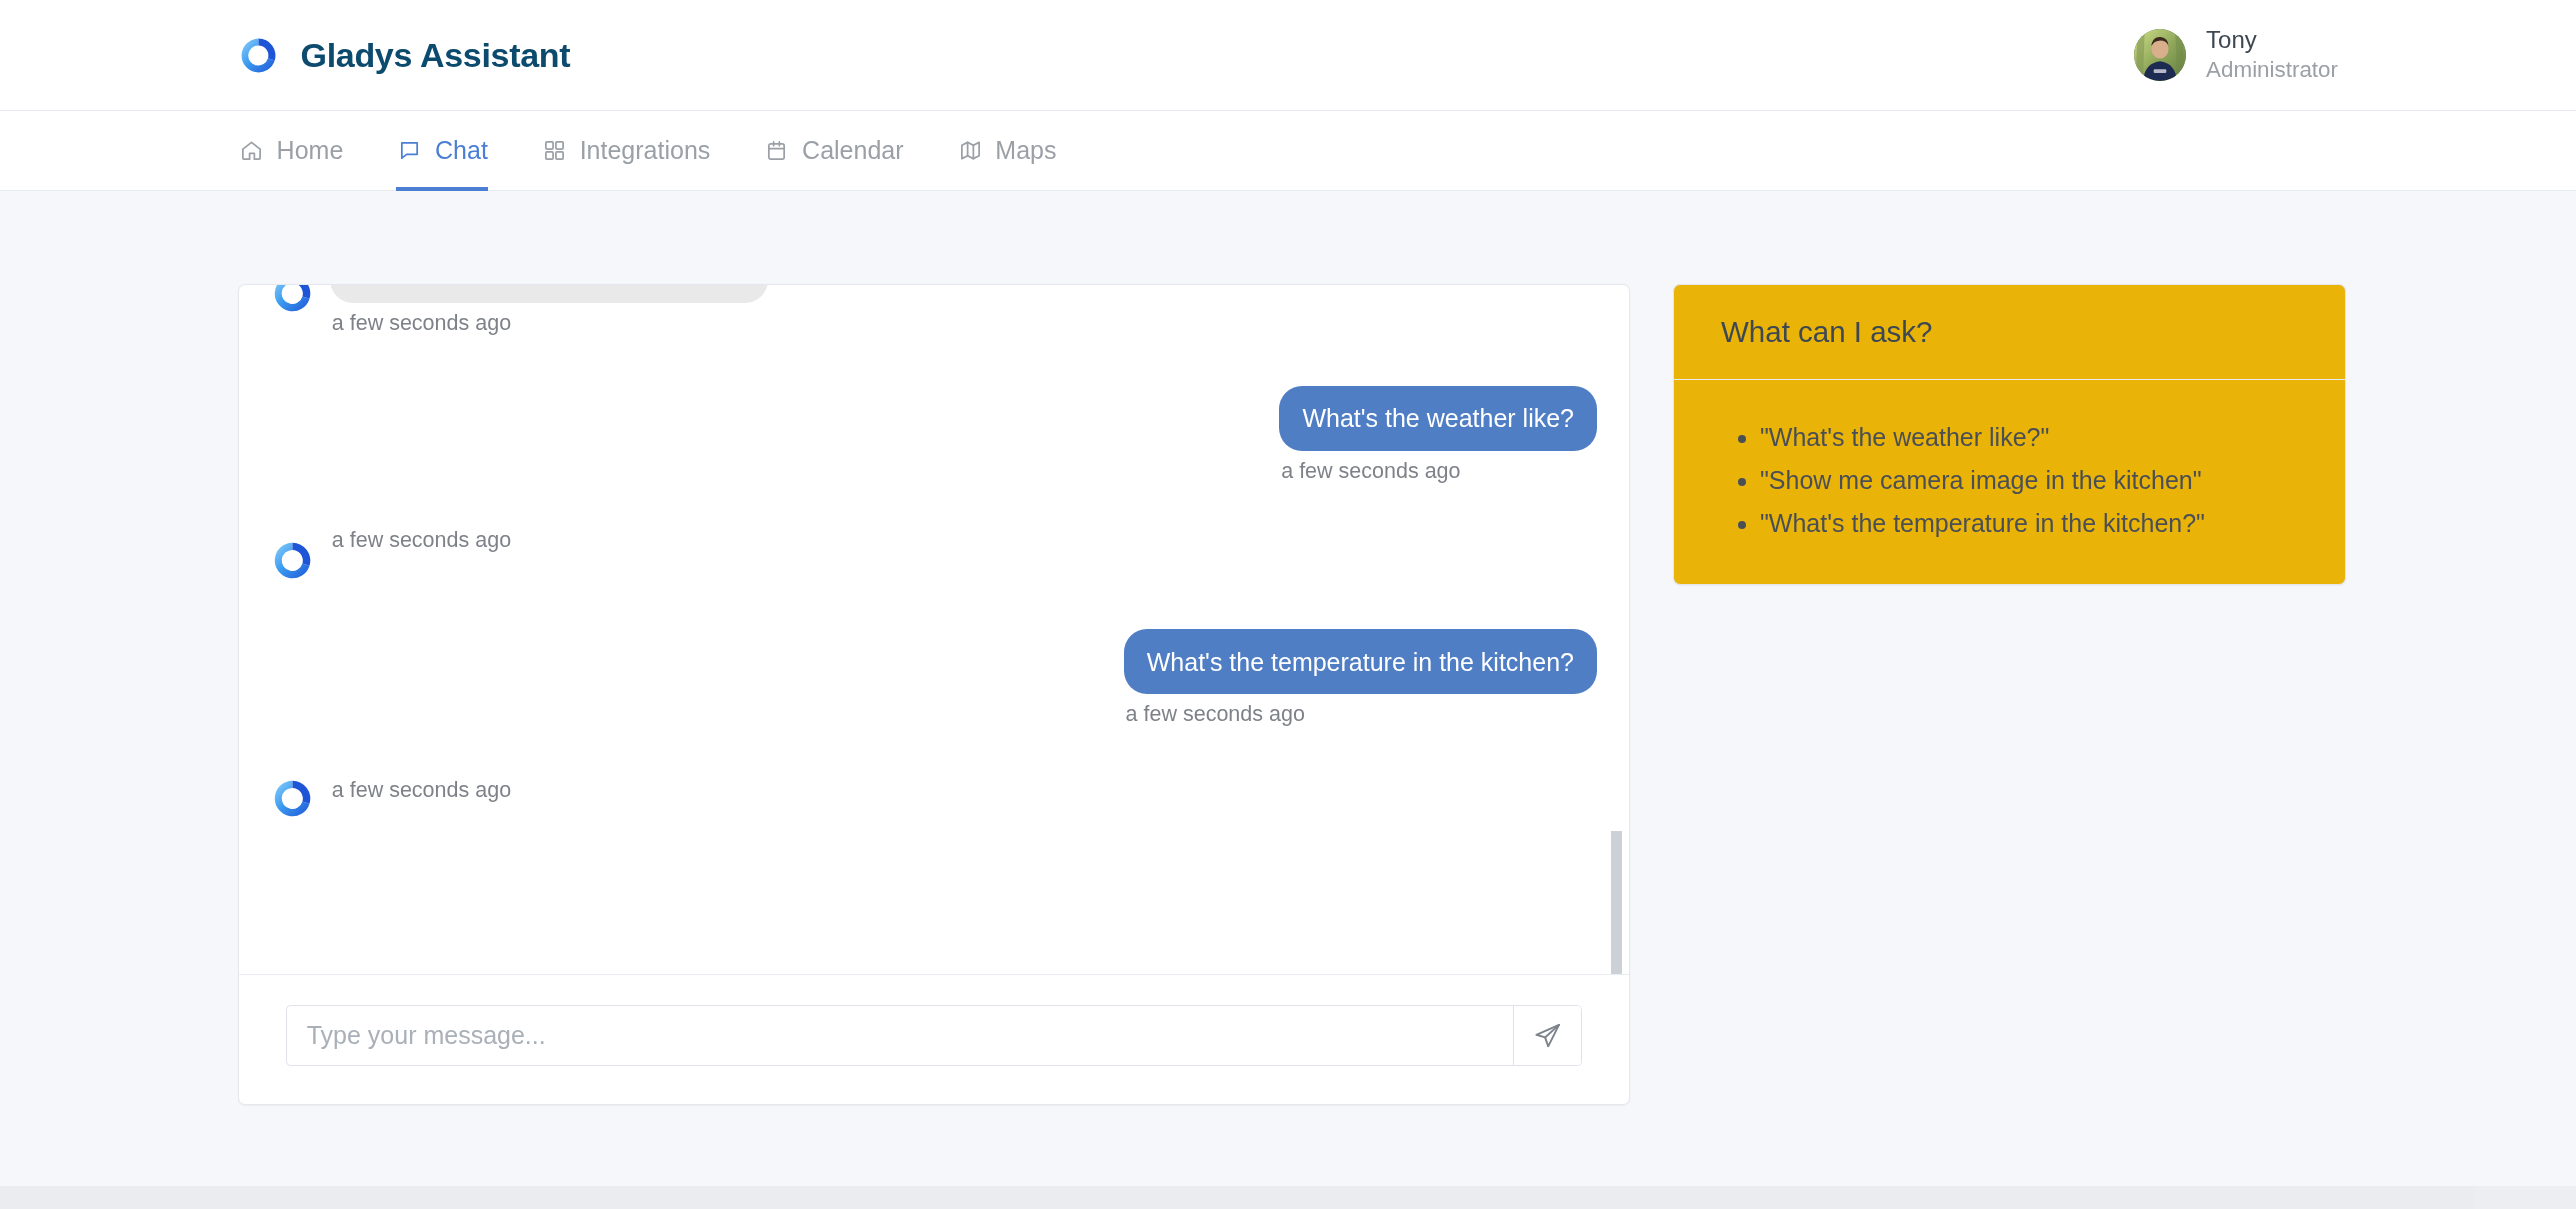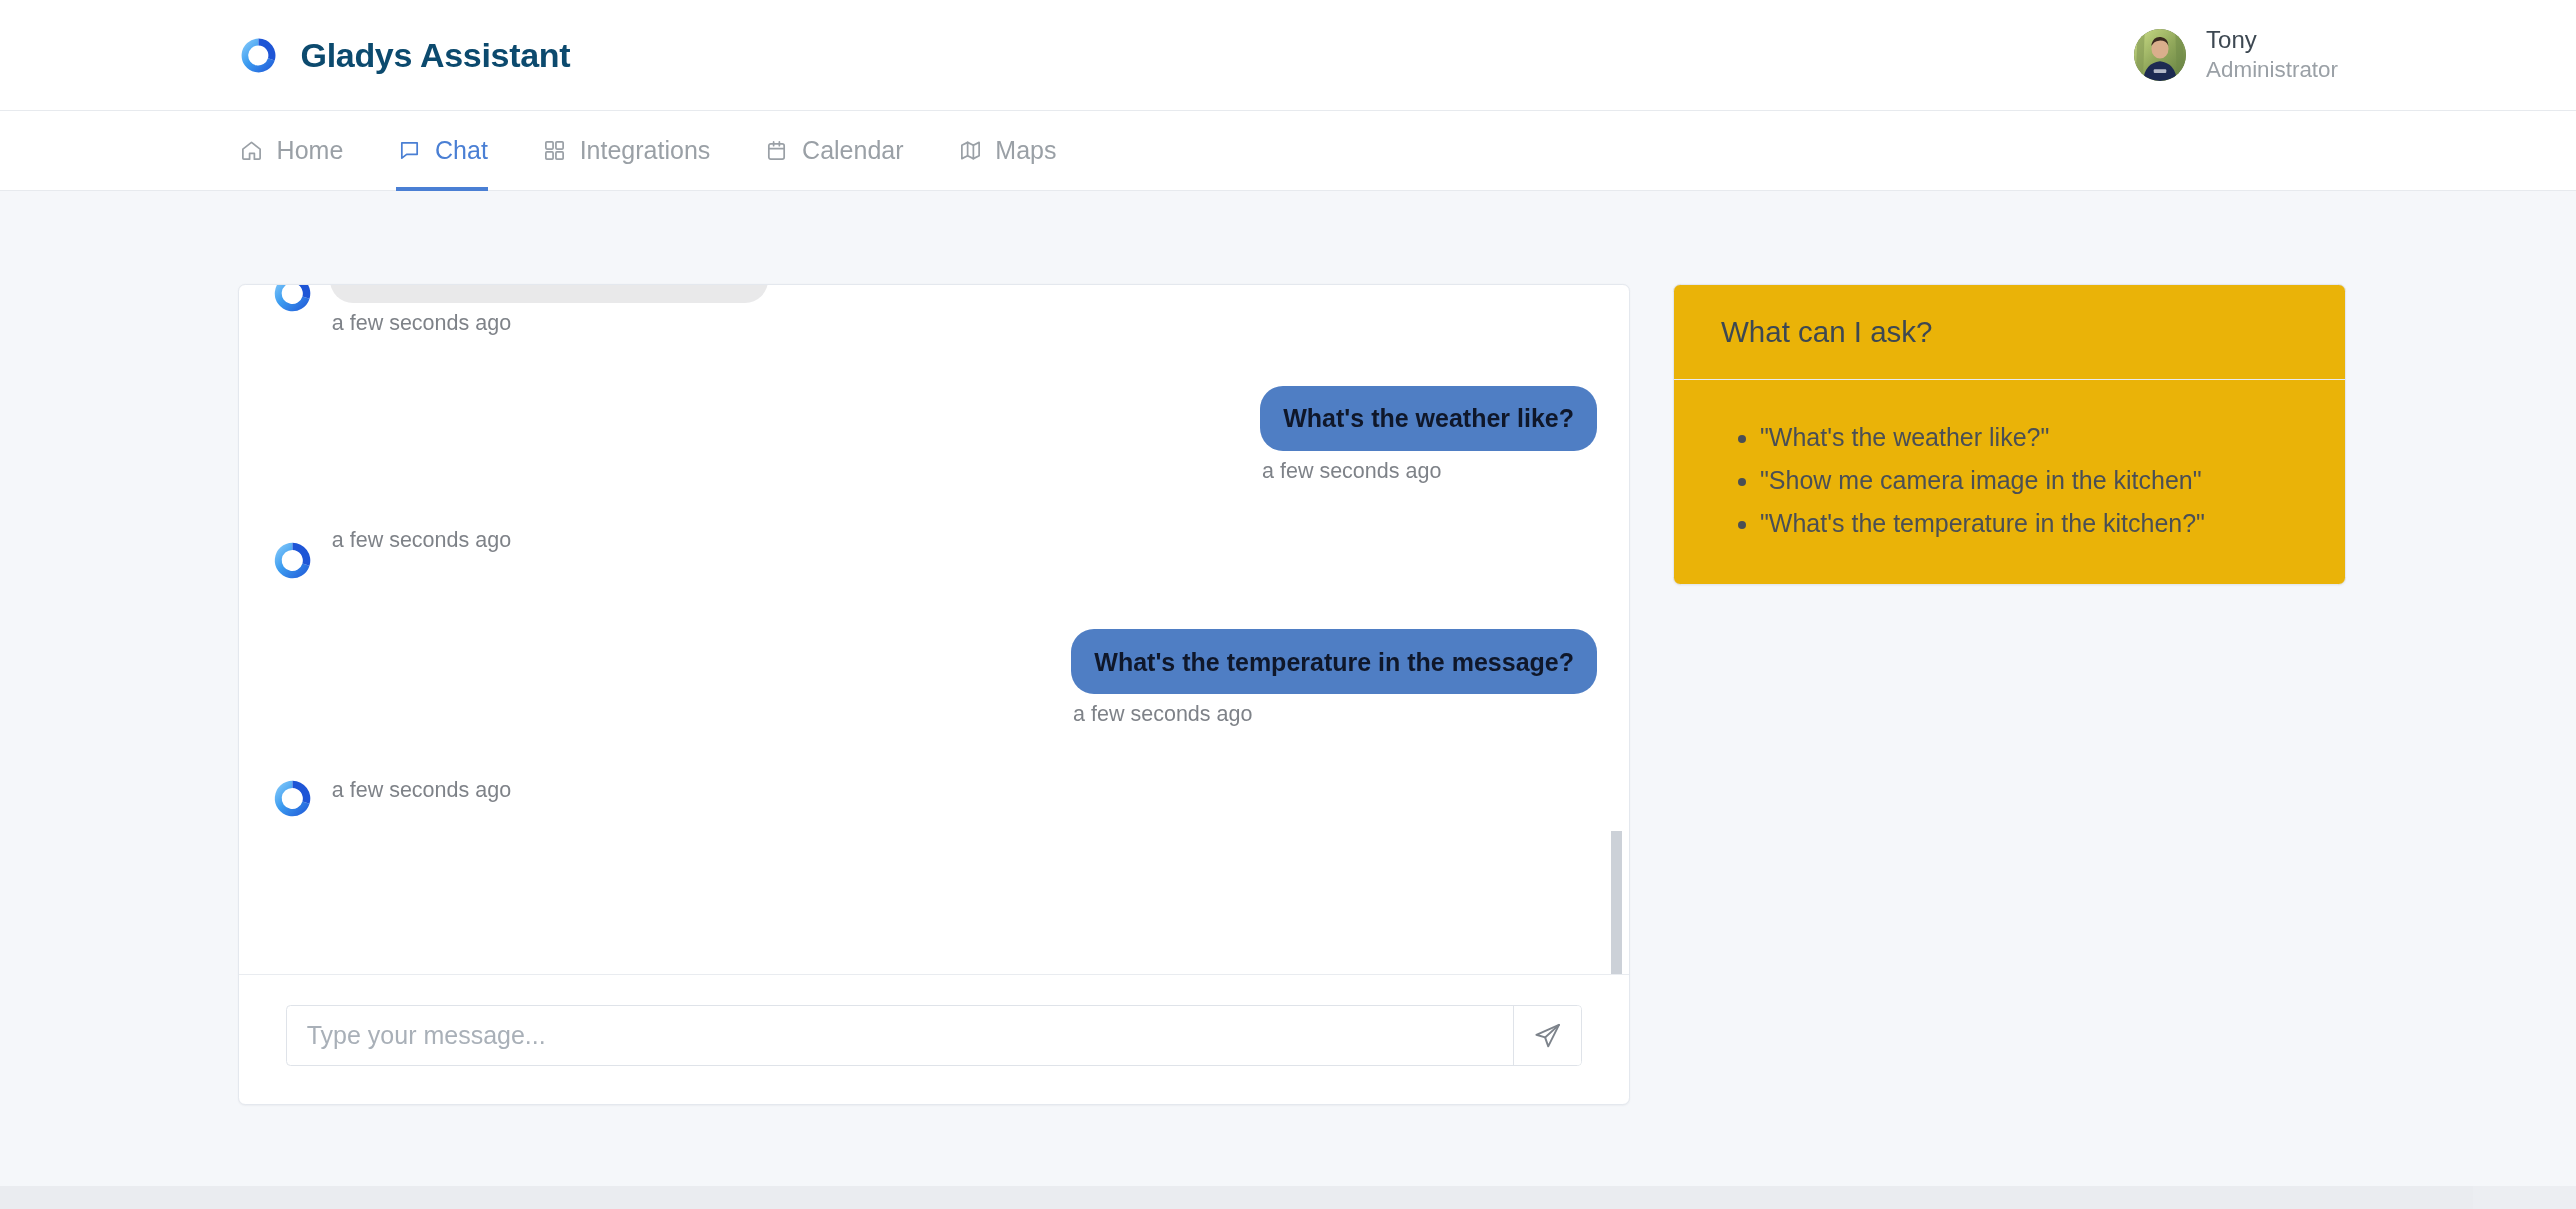--- a/index.html
+++ b/index.html
@@ -199,22 +199,21 @@
     font-size: 25px;
     line-height: 1.45;
     display: inline-block;
   }
   .bubble.in {
     background: #e9e9ea;
     color: #4b4b4b;
   }
   .bubble.out {
     background: #4f7ec4;
-    color: #0f172a;
-    font-weight: bold;
+    color: #ffffff;
   }
   .bubble.narrow { max-width: 429px; }
 
   .msg-time {
     font-size: 21.5px;
     color: #7e8288;
     margin-top: 8px;
     padding-left: 1.8px;
   }
 
@@ -473,21 +472,21 @@
               <path d="M23 11.7 A11.3 11.3 0 0 1 33.6 26.2 L41.2 28.6 A19 19 0 0 0 23 4 Z" fill="#1e55d6"></path>
             </svg>
           </span>
           <div class="msg-block">
             <div class="msg-time">a few seconds ago</div>
           </div>
         </div>
 
         <div class="msg-row out" style="margin-top:47px">
           <div class="msg-block">
-            <div class="bubble out">What's the temperature in the message?</div>
+            <div class="bubble out">What's the temperature in the kitchen?</div>
             <div class="msg-time">a few seconds ago</div>
           </div>
         </div>
 
         <div class="msg-row in" style="margin-top:43px">
           <span class="msg-avatar" style="margin-top:7.2px">
             <svg viewBox="0 0 46 46" width="43" height="43" xmlns="http://www.w3.org/2000/svg">
               <path d="M23 4 A19 19 0 1 0 41.2 28.6 L33.6 26.2 A11.3 11.3 0 1 1 23 11.7 Z" fill="url(#a1)"></path>
               <path d="M23 11.7 A11.3 11.3 0 0 1 33.6 26.2 L41.2 28.6 A19 19 0 0 0 23 4 Z" fill="#1e55d6"></path>
             </svg>

